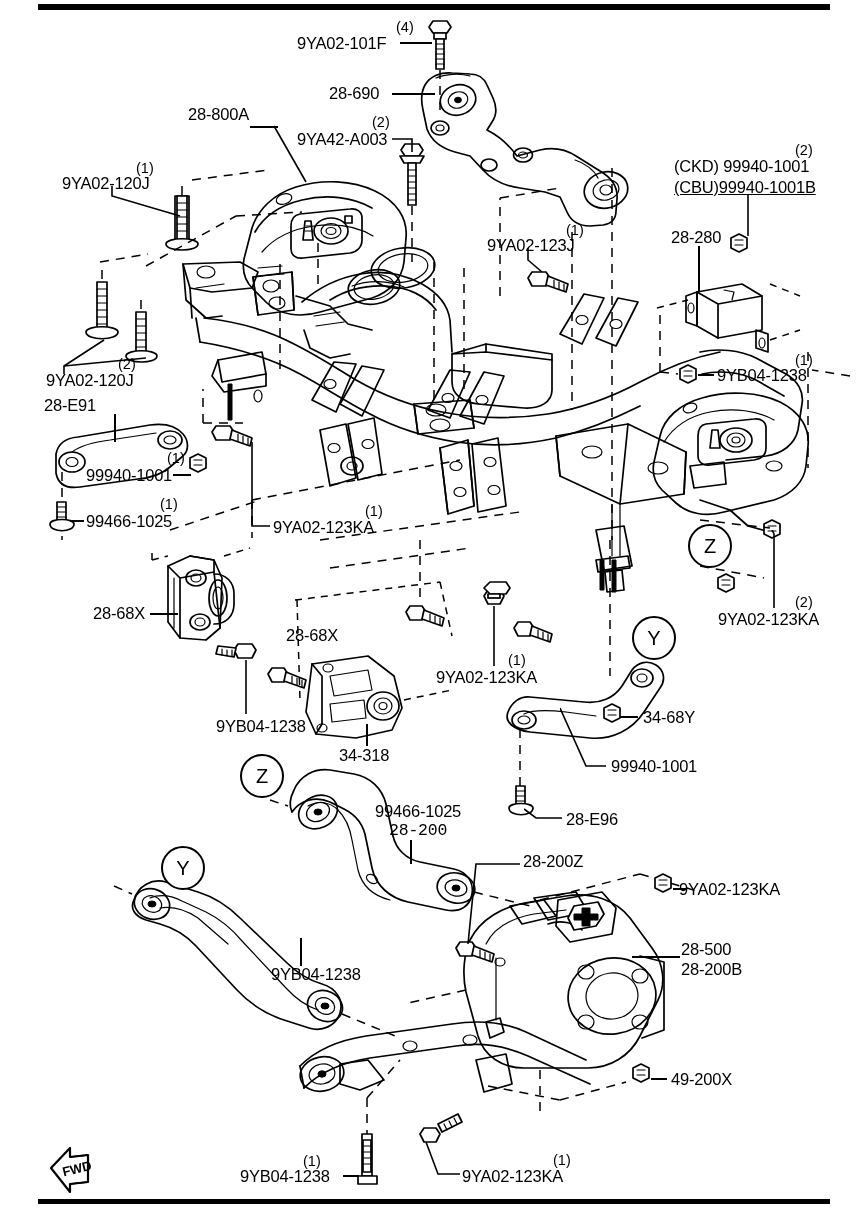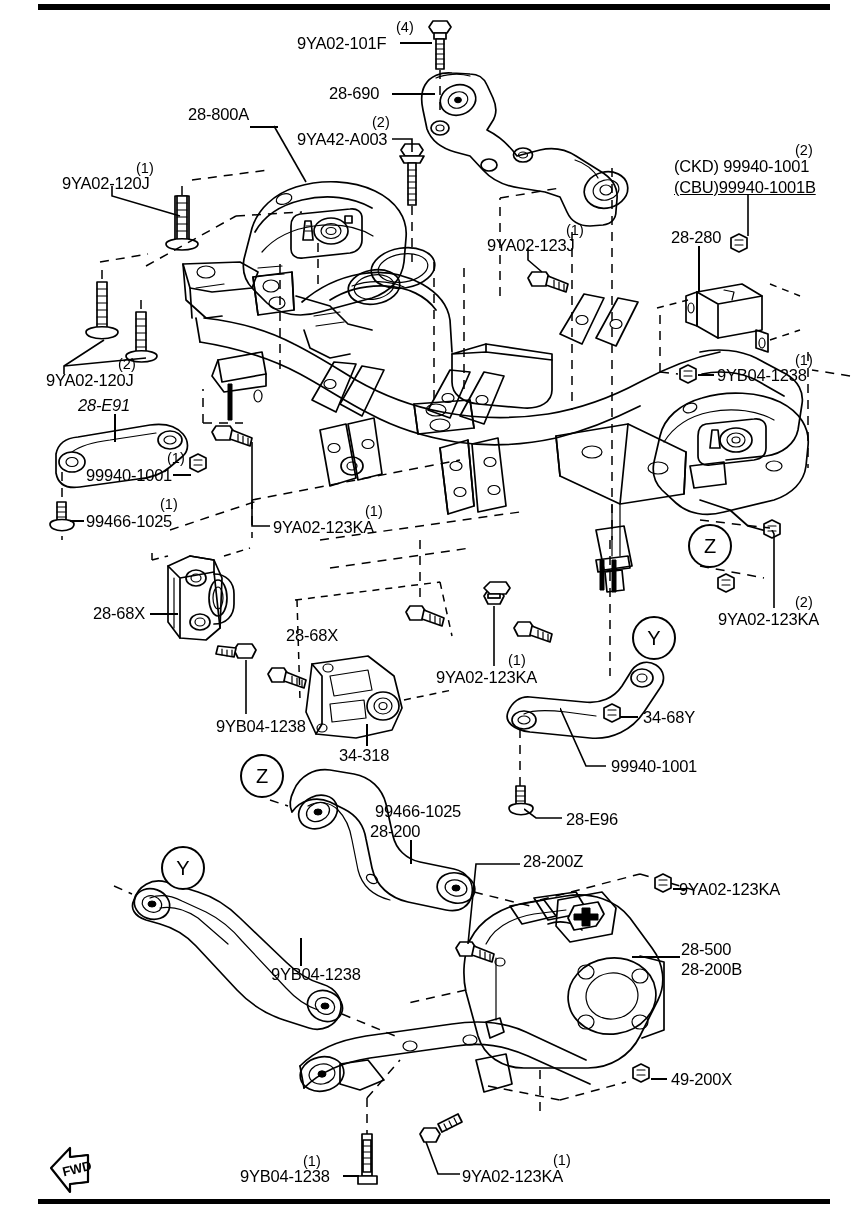--- a/index.html
+++ b/index.html
@@ -658,21 +658,21 @@
   <div class="lbl" style="left:717px; top:366px;">9YB04-1238</div>
   <div class="leader" style="left:698px; top:374px; width:16px;"></div>
 
   <div class="qty" style="left:118px; top:356px;">(2)</div>
   <div class="lbl" style="left:46px; top:371px;">9YA02-120J</div>
   <svg style="position:absolute;left:60px;top:330px;width:110px;height:46px;">
     <path d="M4 44 L4 36 L44 10" stroke="#000" stroke-width="1.6" fill="none"></path>
     <path d="M4 36 L86 28" stroke="#000" stroke-width="1.6" fill="none"></path>
   </svg>
 
-  <div class="lbl" style="left:78px; top:396px;font-style:italic;">28-E91</div>
+  <div class="lbl" style="left:44px; top:396px;">28-E91</div>
   <div class="leaderv" style="left:114px; top:414px; height:28px;"></div>
 
   <div class="qty" style="left:167px; top:450px;">(1)</div>
   <div class="lbl" style="left:86px; top:466px;">99940-1001</div>
   <div class="leader" style="left:173px; top:474px; width:18px;"></div>
 
   <div class="qty" style="left:160px; top:496px;">(1)</div>
   <div class="lbl" style="left:86px; top:512px;">99466-1025</div>
   <div class="leader" style="left:70px; top:520px; width:14px;"></div>
 
@@ -718,21 +718,21 @@
     <path d="M46 62 L26 62 L0 4" stroke="#000" stroke-width="1.6" fill="none"></path>
   </svg>
 
   <div class="qty" style="left:640px; top:795px;"></div>
   <div class="lbl" style="left:566px; top:810px;">28-E96</div>
   <svg style="position:absolute;left:524px;top:805px;width:44px;height:22px;">
     <path d="M38 13 L12 13 L0 4" stroke="#000" stroke-width="1.6" fill="none"></path>
   </svg>
 
   <div class="lbl" style="left:375px; top:802px;">99466-1025</div>
-  <div class="lbl" style="left:370px; top:822px;">28-200</div>
+  <div class="lbl" style="left:389px; top:822px;font-family:Liberation Mono, monospace;">28-200</div>
   <div class="leaderv" style="left:410px; top:840px; height:24px;"></div>
 
   <div class="lbl" style="left:523px; top:852px;">28-200Z</div>
   <svg style="position:absolute;left:462px;top:856px;width:64px;height:96px;">
     <path d="M58 8 L14 8 L6 88" stroke="#000" stroke-width="1.6" fill="none"></path>
   </svg>
 
   <div class="qty" style="left:771px; top:865px;"></div>
   <div class="lbl" style="left:679px; top:880px;">9YA02-123KA</div>
   <div class="leader" style="left:673px; top:888px; width:14px;"></div>

